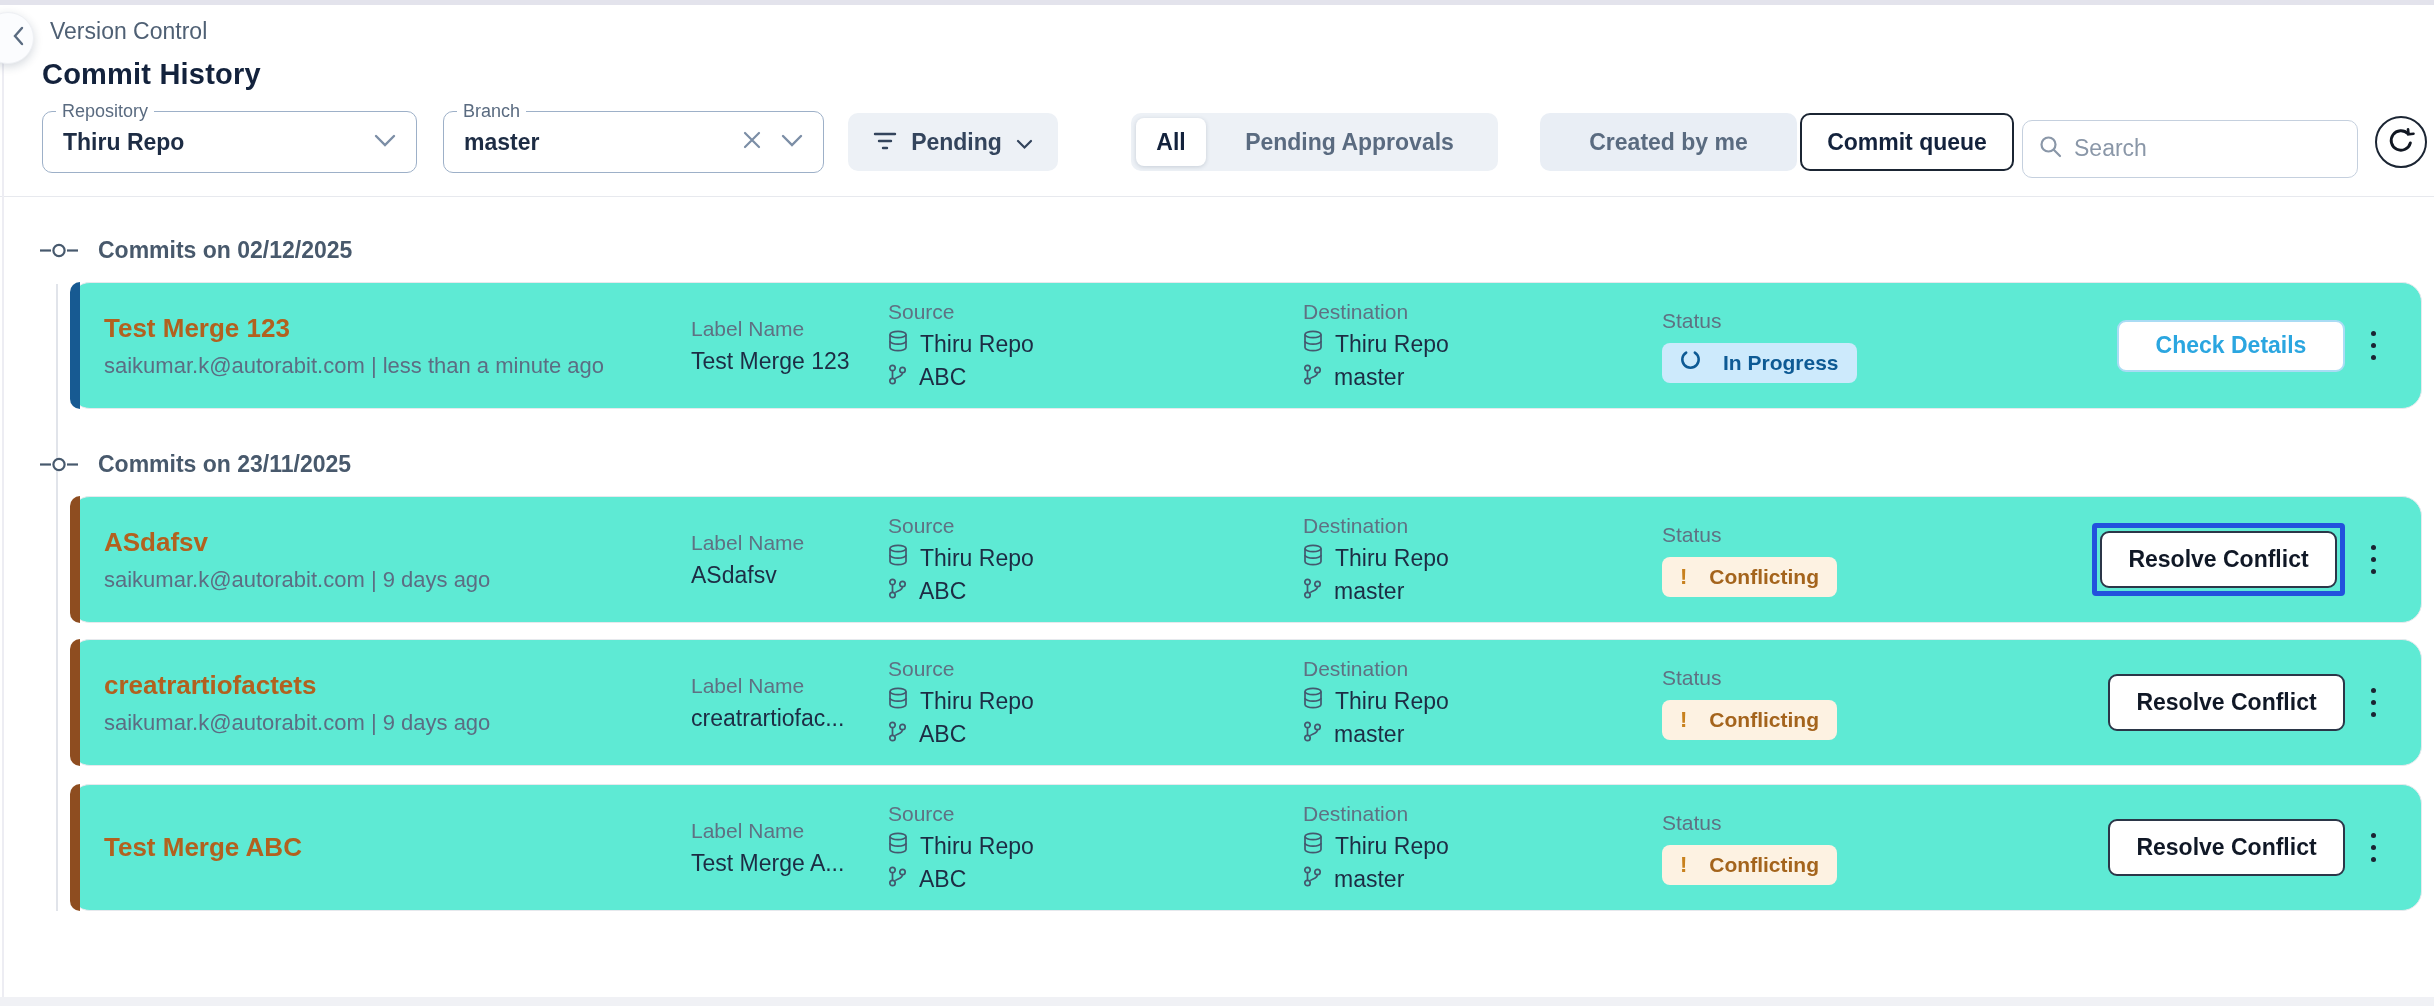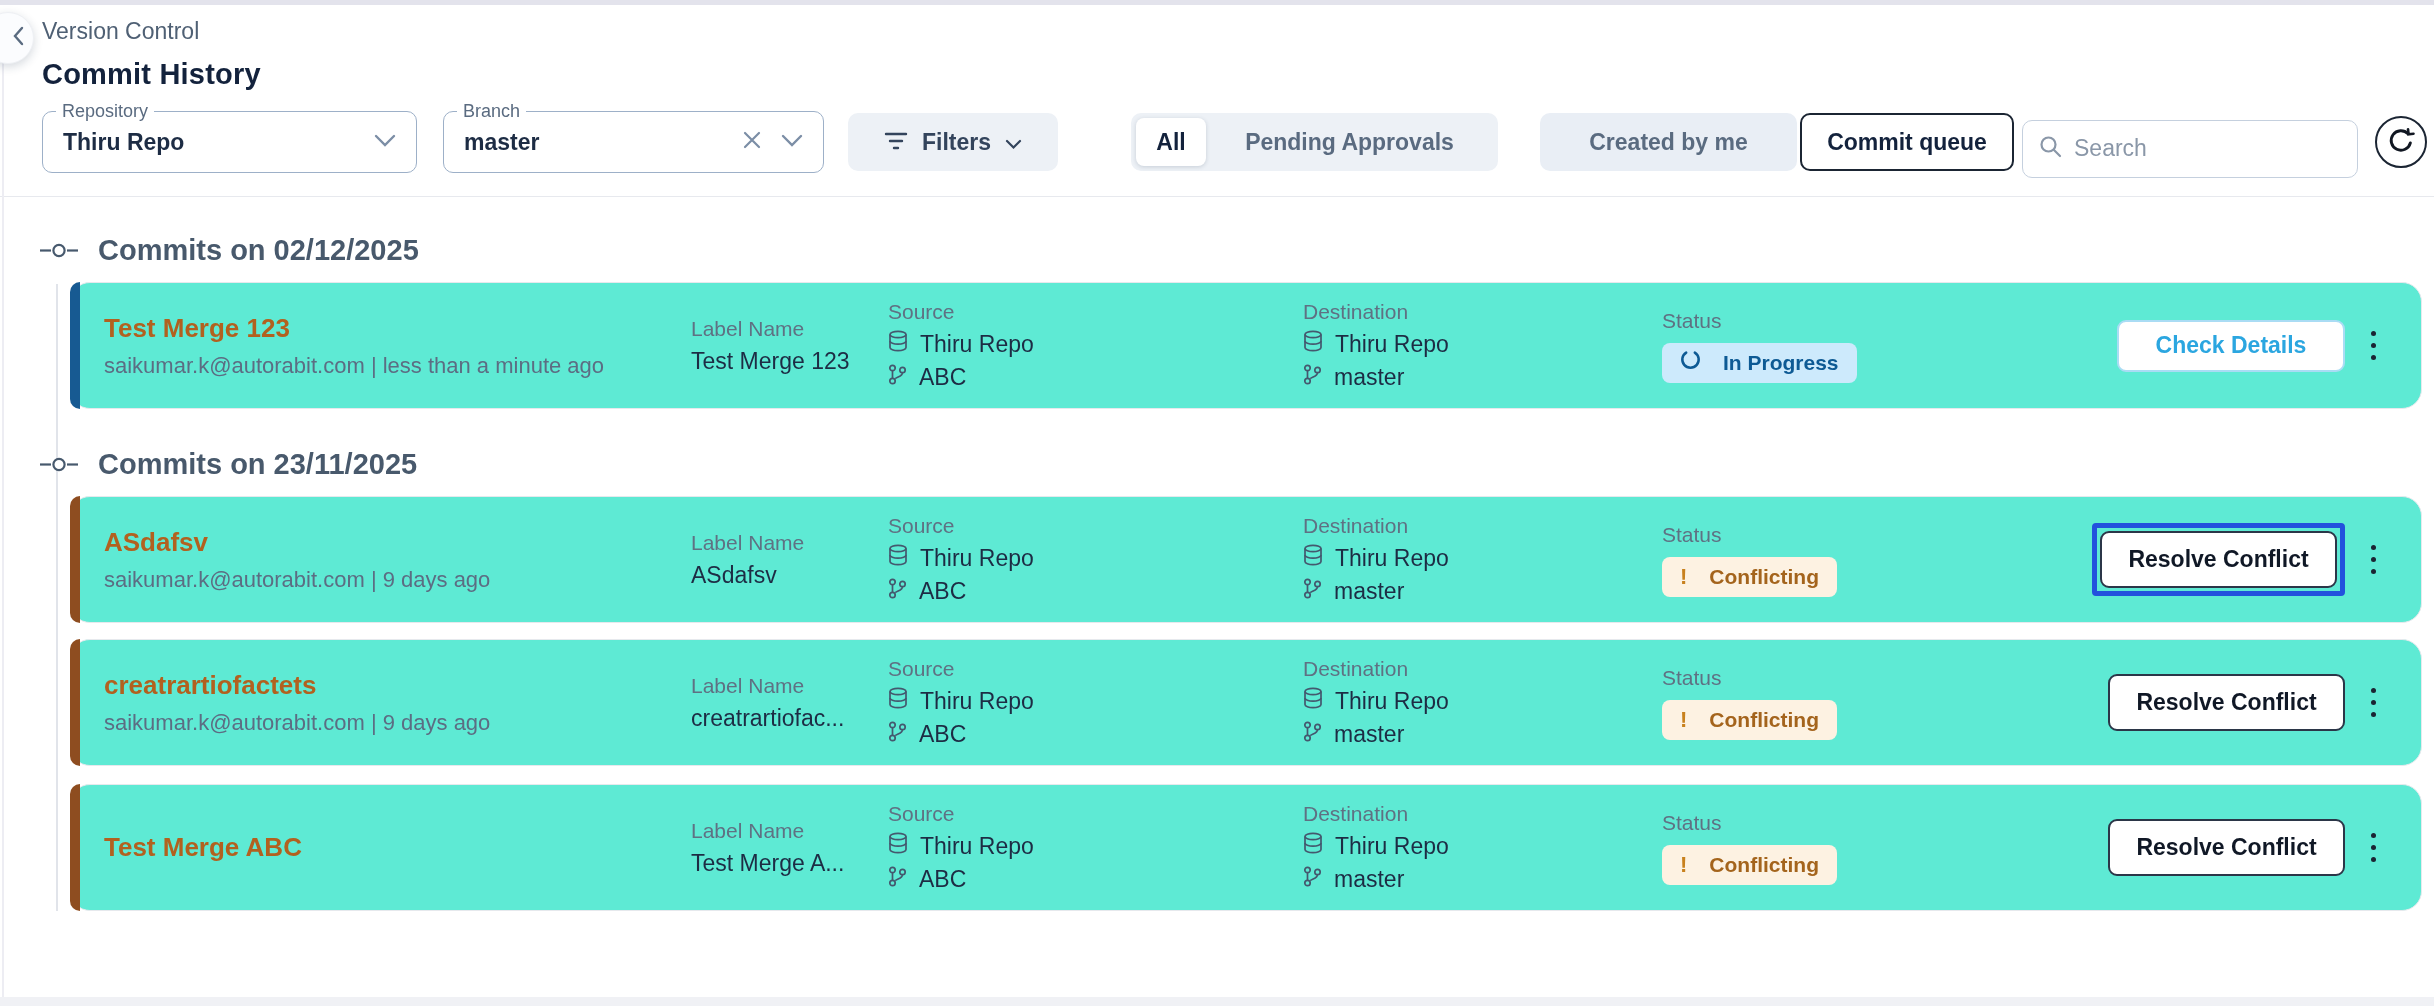--- a/index.html
+++ b/index.html
@@ -6,21 +6,21 @@
   html,body { width:2434px; height:1006px; background:#ffffff; overflow:hidden;
     font-family:"Liberation Sans","DejaVu Sans",sans-serif; color:#17263e; }
   .top-strip { position:absolute; top:0; left:0; width:2434px; height:5px; background:#e3e3ec; }
   .left-edge-line { position:absolute; top:55px; left:2px; width:2px; height:951px; background:#ededf3; }
   .back-fab { position:absolute; top:12px; left:-18px; width:52px; height:52px; border-radius:50%;
     background:#fbfcfe; box-shadow:0 3px 10px rgba(30,50,80,.18); border:1px solid #eef0f4;
     display:flex; align-items:center; justify-content:center; padding-left:22px; cursor:pointer; z-index:5; }
   .back-fab svg { stroke:#5a6b80; }
 
   .header { padding:18px 42px 0 42px; }
-  .breadcrumb { margin-left:0; font-size:23px; color:#4f6074; }
+  .breadcrumb { margin-left:8px; font-size:23px; color:#4f6074; }
   .page-title { margin-top:13px; font-size:29px; font-weight:700; color:#13223c; letter-spacing:.2px; }
 
   .toolbar { display:flex; align-items:center; margin:20px 7px 0 42px; height:62px; }
   .select-field { position:relative; height:62px; border:1px solid #9db0c8; border-radius:10px;
     background:#fff; display:flex; align-items:center; padding:0 20px; cursor:pointer; }
   .select-field .float-label { position:absolute; top:-11px; left:13px; background:#fff; padding:0 6px;
     font-size:18px; color:#5a6b80; }
   .select-field .value { font-size:23px; font-weight:600; color:#1d2c44; }
   .sel-repository { width:375px; margin-right:26px; }
   .sel-branch { width:381px; margin-right:24px; }
@@ -47,21 +47,21 @@
   .btn-refresh { width:52px; height:52px; border-radius:50%; border:2px solid #1b2533; background:#fff;
     display:flex; align-items:center; justify-content:center; cursor:pointer; }
 
   .divider { margin-top:23px; border:none; border-top:1px solid #e7e9ee; }
 
   .timeline { position:relative; }
   .tl-line { position:absolute; left:56px; top:48px; bottom:0; width:2px; background:#e1e4ea; }
   .section-heading { position:relative; margin-left:40px; padding-left:58px; margin-top:39px;
     height:28px; display:flex; align-items:center; }
   .section-heading .node { position:absolute; left:0; top:7px; }
-  .section-heading h2 { font-size:29px; font-weight:700; color:#48596c; }
+  .section-heading h2 { font-size:23px; font-weight:700; color:#48596c; }
   .sec-2 .section-heading { margin-top:41px; }
   .sec-3 .section-heading { margin-top:43px; }
 
   .card { position:relative; margin:18px 12px 0 70px; height:127px; background:#5eead4;
     border:1px solid #e6e9ed; border-radius:20px; display:grid;
     grid-template-columns:587px 197px 415px 359px 420px 1fr; padding:0 41px 0 33px; z-index:1; }
   .card::before { content:""; position:absolute; left:-1px; top:-1px; bottom:-1px; width:10px;
     border-radius:12px 0 0 12px; }
   .accent-blue::before { background:#175a92; }
   .accent-brown::before { background:#8e4d20; }
@@ -139,21 +139,21 @@
       </span>
     </span>
   </div>
 
   <button class="btn-filters">
     <span>
       <svg width="24" height="18" viewBox="0 0 24 18" fill="none" stroke="#33445c" stroke-width="2.4" stroke-linecap="round">
           <path d="M2 2 H22 M6 9 H18 M10 16 H14"></path>
         </svg>
     </span>
-    <span>Filters</span>
+    <span>Pending</span>
     <span>
       <svg width="17" height="11" viewBox="0 0 17 11" fill="none" stroke="#33445c" stroke-width="2.2" stroke-linecap="round">
           <path d="M2 2 L8.5 8.5 L15 2"></path>
         </svg>
     </span>
   </button>
 
   <div class="segmented">
     <div class="seg-item seg-all">All</div>
     <div class="seg-item seg-pending">Pending Approvals</div>

